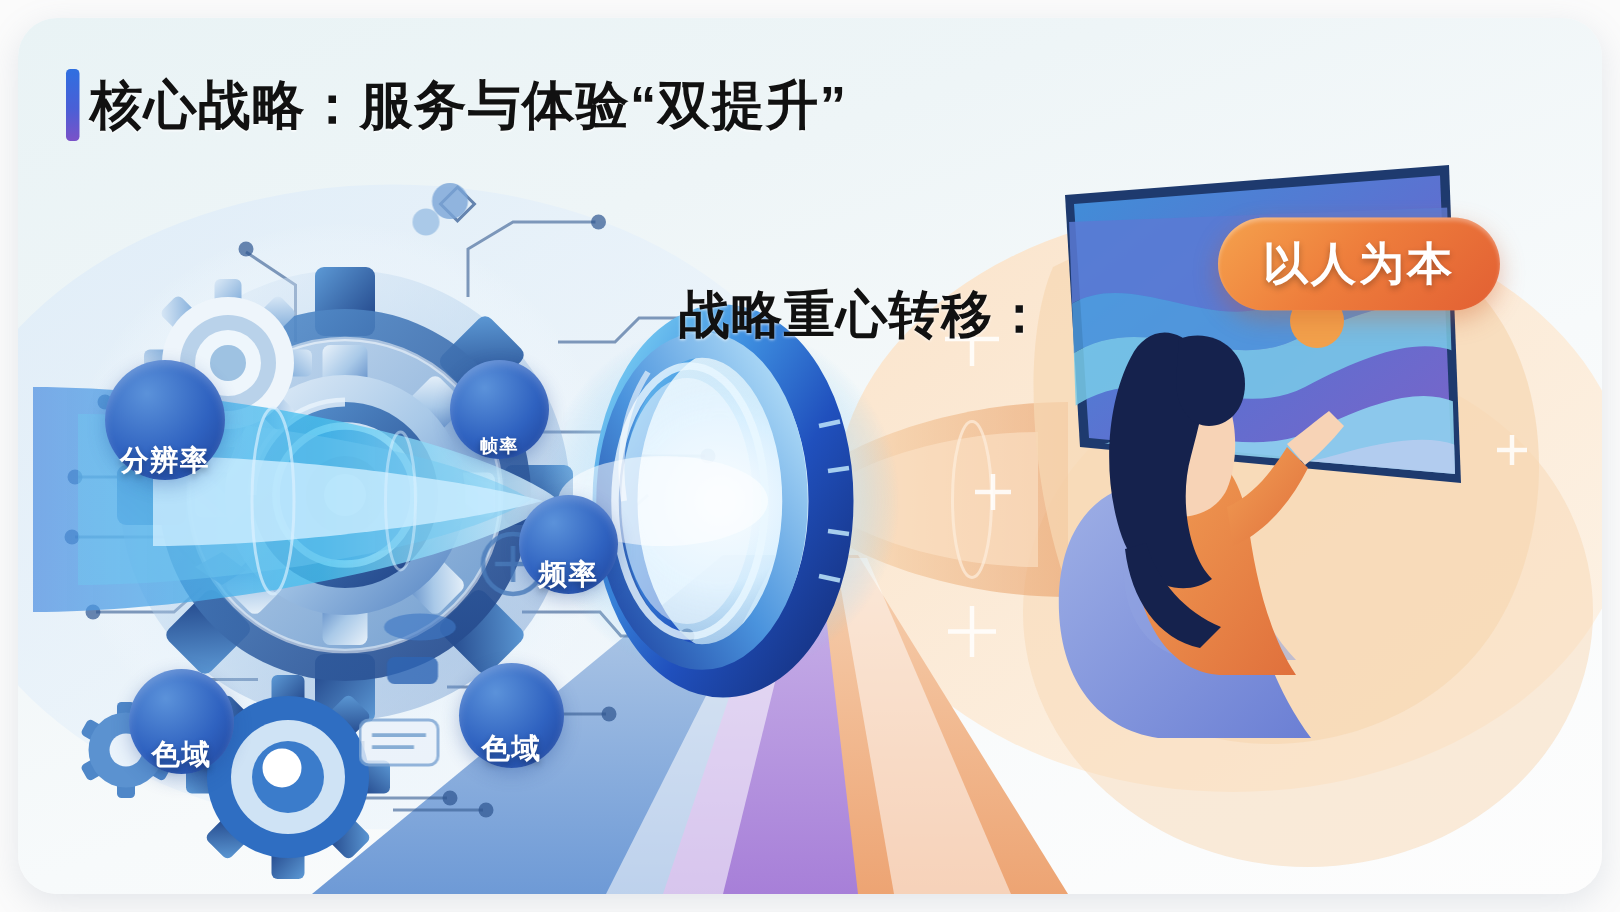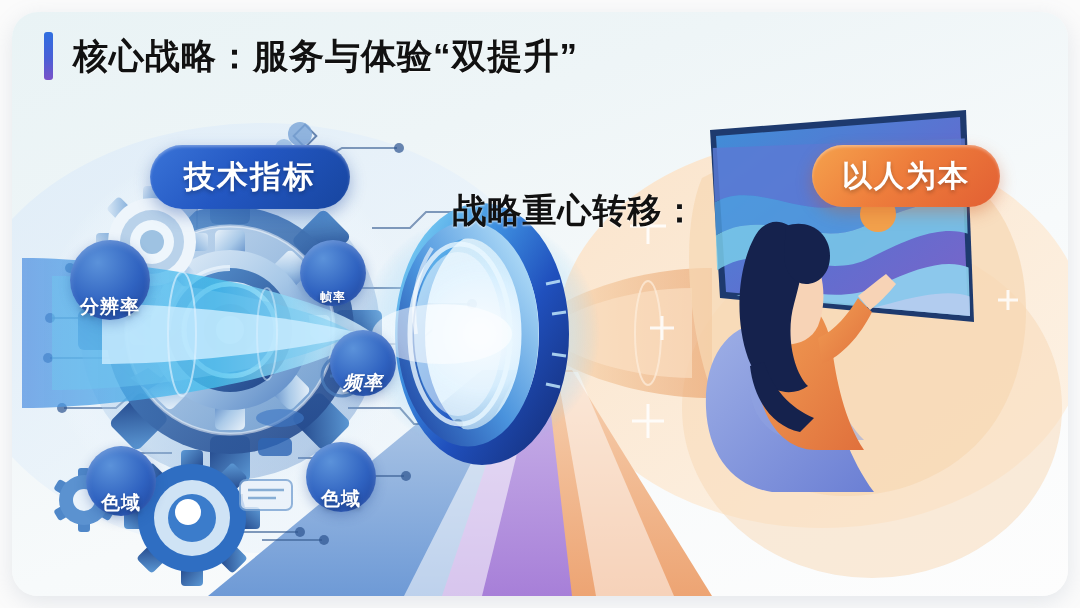--- a/index.html
+++ b/index.html
@@ -14,21 +14,21 @@
   
   .card{
     position:absolute;left:12px;top:12px;width:1056px;height:584px;
     border-radius:26px;
     background:linear-gradient(160deg,#e9f3f5 0%,#eef5f7 28%,#f7fafb 60%,#fdfdfd 100%);
     box-shadow:0 6px 22px rgba(120,140,160,.18);
     overflow:hidden;
   }
 
   
-  .headline{position:absolute;left:32px;top:20px;display:flex;align-items:center;gap:20px;z-index:40;}
+  .headline{position:absolute;left:32px;top:34px;display:flex;align-items:center;gap:7px;z-index:40;}
   .accent-bar{width:9px;height:48px;border-radius:3px;
     background:linear-gradient(180deg,#2f6fe0 0%,#4a5fd6 55%,#7a52c8 100%);}
   .headline-text{font-size:35px;font-weight:700;color:#111;letter-spacing:1px;
     text-shadow:0 1px 1px rgba(255,255,255,.6);white-space:nowrap;}
 
   
   .scene{position:absolute;left:0;top:96px;width:1056px;height:488px;}
   .scene svg{display:block;width:100%;height:100%;}
 
   
@@ -386,39 +386,36 @@
           </g>
         </g>
       </svg>
     </div>
 
     <div class="headline">
       <span class="accent-bar"></span>
       <span class="headline-text">核心战略：服务与体验“双提升”</span>
     </div>
 
-    <div class="pill pill-left">
-      <span>技术指标</span>
-    </div>
     <div class="pill pill-right">
       <span>以人为本</span>
     </div>
 
     <div class="center-copy">
       <div class="l1">战略重心转移：</div>
     </div>
 
     <div id="bubble-layer">
         <div class="bubble" style="left: 58px; top: 228px; width: 80px; height: 80px; font-size: 19px; background: radial-gradient(circle at 35% 28%, rgb(91, 146, 218) 0%, rgb(47, 98, 192) 55%, rgb(28, 63, 150) 100%);">
           <span>分辨率</span>
         </div>
         <div class="bubble" style="left: 288px; top: 228px; width: 66px; height: 66px; font-size: 12px; background: radial-gradient(circle at 35% 28%, rgb(91, 146, 218) 0%, rgb(47, 98, 192) 55%, rgb(28, 63, 150) 100%);">
           <span>帧率</span>
         </div>
-        <div class="bubble" style="left: 318px; top: 318px; width: 66px; height: 66px; font-size: 19px; background: radial-gradient(circle at 35% 28%, rgb(91, 146, 218) 0%, rgb(47, 98, 192) 55%, rgb(28, 63, 150) 100%); font-style: italic;">
+        <div class="bubble" style="left: 334px; top: 318px; width: 66px; height: 66px; font-size: 19px; background: radial-gradient(circle at 35% 28%, rgb(91, 146, 218) 0%, rgb(47, 98, 192) 55%, rgb(28, 63, 150) 100%);">
           <span>频率</span>
         </div>
         <div class="bubble" style="left: 74px; top: 434px; width: 70px; height: 70px; font-size: 19px; background: radial-gradient(circle at 35% 28%, rgb(91, 146, 218) 0%, rgb(47, 98, 192) 55%, rgb(28, 63, 150) 100%);">
           <span>色域</span>
         </div>
         <div class="bubble" style="left: 294px; top: 430px; width: 70px; height: 70px; font-size: 19px; background: radial-gradient(circle at 35% 28%, rgb(91, 146, 218) 0%, rgb(47, 98, 192) 55%, rgb(28, 63, 150) 100%);">
           <span>色域</span>
         </div>
       </div>
 

